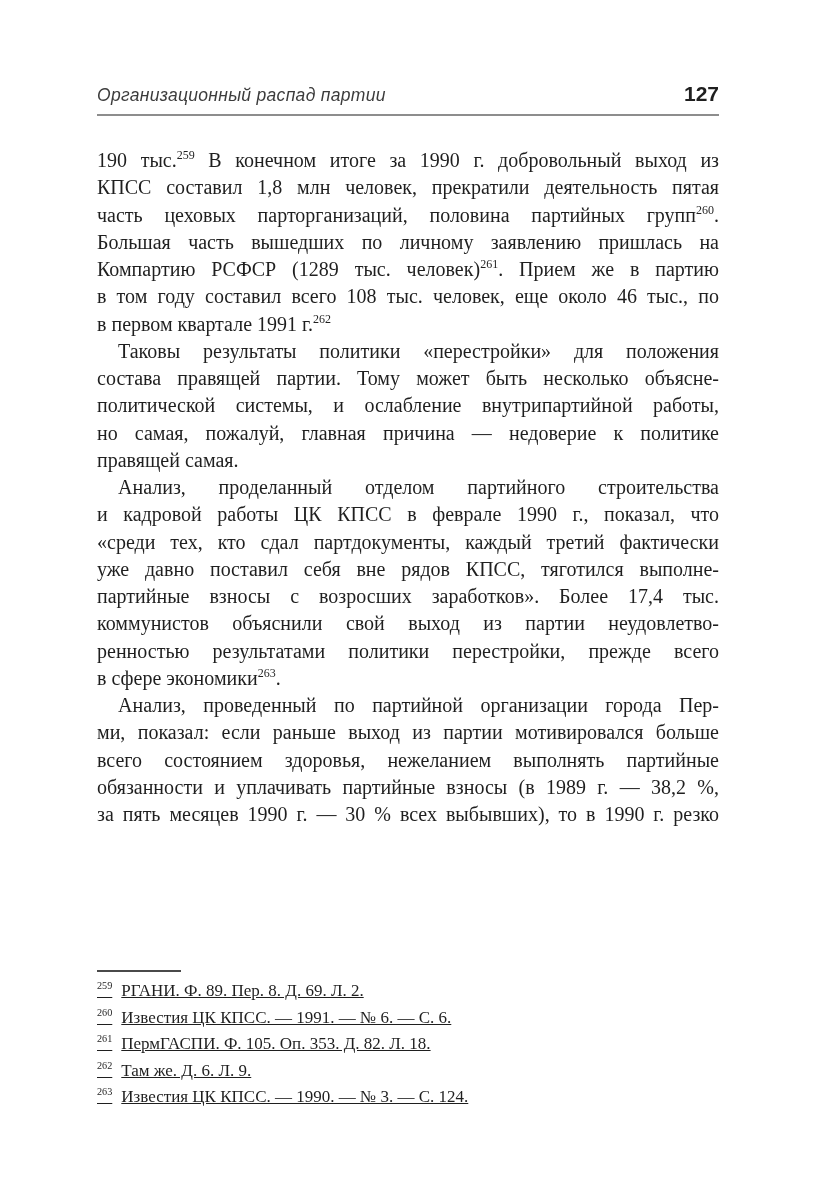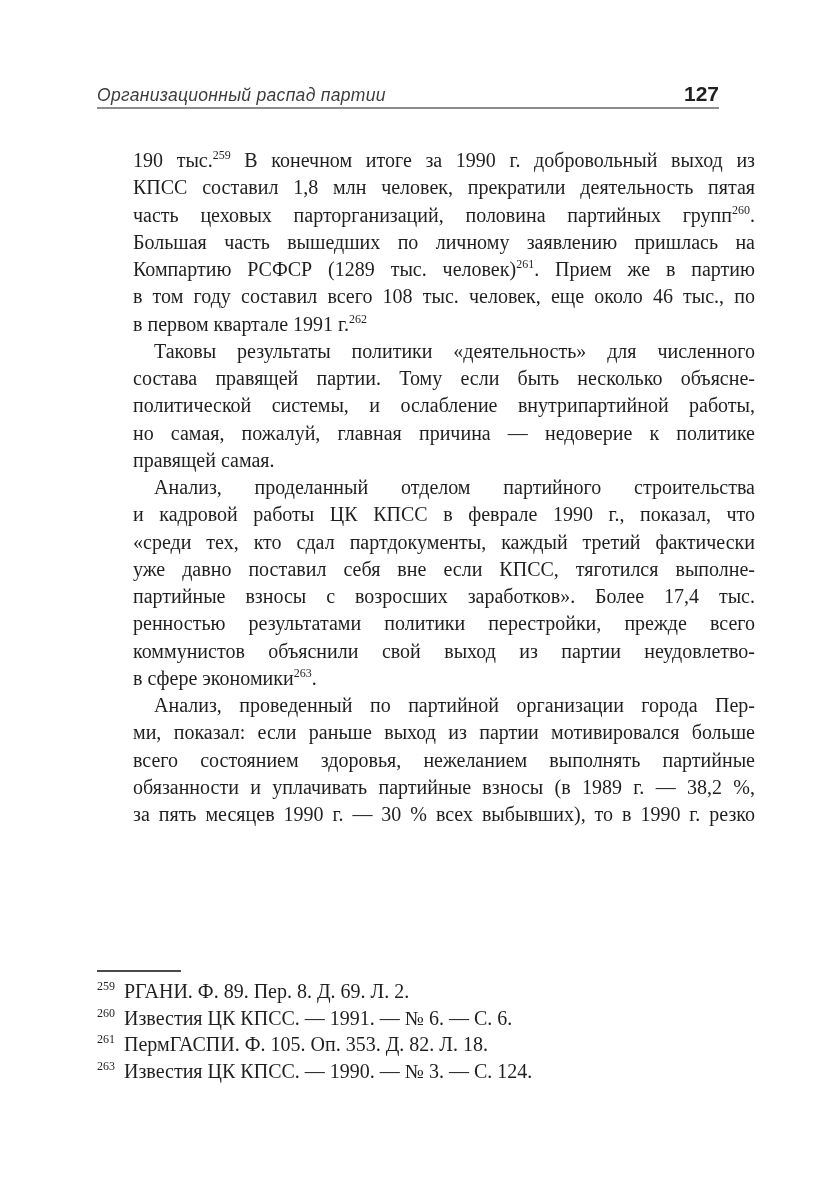--- a/index.html
+++ b/index.html
@@ -18,21 +18,21 @@
   
   .running-head {
     position: absolute;
     left: 97px;
     top: 82px;
     width: 622px;
     display: flex;
     justify-content: space-between;
     align-items: baseline;
     border-bottom: 2px solid var(--rule, #8d8d8d);
-    padding-bottom: 1px;
+    padding-bottom: 8px;
     font-family: "Liberation Sans", sans-serif;
   }
   .running-title {
     font-style: italic;
     font-size: 17.5px;
     letter-spacing: 0.3px;
     color: var(--headerText, #3c3c3c);
   }
   .page-number {
     font-weight: bold;
@@ -40,21 +40,20 @@
     color: var(--text, #1f1f1f);
     margin-left: 44px;
   }
   
   .body-text {
     position: absolute;
     left: 97px;
     top: 147px;
     width: 622px;
     color: var(--text, #1f1f1f);
-    margin-left: 36px;
   }
   .line {
     font-size: 20px;
     line-height: 27.25px;
     text-align: justify;
     text-align-last: justify;
     white-space: normal;
   }
   .line.last {
     text-align-last: left;
@@ -76,23 +75,24 @@
     width: 622px;
     color: var(--text, #1f1f1f);
   }
   .fn-rule {
     width: 84px;
     height: 0;
     border-top: 2px solid var(--fnRule, #4a4a4a);
     margin-bottom: 6px;
   }
   .fn {
-    font-size: 20px;
+    font-size: 17px;
     line-height: 26.5px;
     text-align: left;
+    text-decoration: underline;
   }
   .fn .fn-num {
     margin-right: 9px;
   }
 </style>
 </head>
 <body>
 
 <div class="page">
 
@@ -105,48 +105,49 @@
       <div class="para">
         <div class="line">190 тыс.<sup>259</sup> В конечном итоге за 1990 г. добровольный выход из</div>
         <div class="line">КПСС составил 1,8 млн человек, прекратили деятельность пятая</div>
         <div class="line">часть цеховых парторганизаций, половина партийных групп<sup>260</sup>.</div>
         <div class="line">Большая часть вышедших по личному заявлению пришлась на</div>
         <div class="line">Компартию РСФСР (1289 тыс. человек)<sup>261</sup>. Прием же в партию</div>
         <div class="line">в том году составил всего 108 тыс. человек, еще около 46 тыс., по</div>
         <div class="line last">в первом квартале 1991 г.<sup>262</sup></div>
       </div>
       <div class="para indent">
-        <div class="line">Таковы результаты политики «деятельность» для численного</div>
-        <div class="line">состава правящей партии. Тому если быть несколько объясне-</div>
+        <div class="line">Таковы результаты политики «перестройки» для положения</div>
+        <div class="line">состава правящей партии. Тому может быть несколько объясне-</div>
         <div class="line">политической системы, и ослабление внутрипартийной работы,</div>
         <div class="line">но самая, пожалуй, главная причина — недоверие к политике</div>
         <div class="line last">правящей самая.</div>
       </div>
       <div class="para indent">
         <div class="line">Анализ, проделанный отделом партийного строительства</div>
         <div class="line">и кадровой работы ЦК КПСС в феврале 1990 г., показал, что</div>
         <div class="line">«среди тех, кто сдал партдокументы, каждый третий фактически</div>
-        <div class="line">уже давно поставил себя вне если КПСС, тяготился выполне-</div>
+        <div class="line">уже давно поставил себя вне рядов КПСС, тяготился выполне-</div>
         <div class="line">партийные взносы с возросших заработков». Более 17,4 тыс.</div>
+        <div class="line">коммунистов объяснили свой выход из партии неудовлетво-</div>
         <div class="line">ренностью результатами политики перестройки, прежде всего</div>
-        <div class="line">коммунистов объяснили свой выход из партии неудовлетво-</div>
         <div class="line last">в сфере экономики<sup>263</sup>.</div>
       </div>
       <div class="para indent">
         <div class="line">Анализ, проведенный по партийной организации города Пер-</div>
         <div class="line">ми, показал: если раньше выход из партии мотивировался больше</div>
         <div class="line">всего состоянием здоровья, нежеланием выполнять партийные</div>
         <div class="line">обязанности и уплачивать партийные взносы (в 1989 г. — 38,2 %,</div>
         <div class="line">за пять месяцев 1990 г. — 30 % всех выбывших), то в 1990 г. резко</div>
       </div>
     </div>
 
   <div class="footnotes">
     <div class="fn-rule"></div>
     <div>
         <div class="fn"><sup class="fn-num">259</sup><span>РГАНИ. Ф. 89. Пер. 8. Д. 69. Л. 2.</span></div>
         <div class="fn"><sup class="fn-num">260</sup><span>Известия ЦК КПСС. — 1991. — № 6. — С. 6.</span></div>
         <div class="fn"><sup class="fn-num">261</sup><span>ПермГАСПИ. Ф. 105. Оп. 353. Д. 82. Л. 18.</span></div>
+        <div class="fn"><sup class="fn-num">262</sup><span>Там же. Д. 6. Л. 9.</span></div>
         <div class="fn"><sup class="fn-num">263</sup><span>Известия ЦК КПСС. — 1990. — № 3. — С. 124.</span></div>
       </div>
   </div>
 
 </div>
 
 </body></html>

